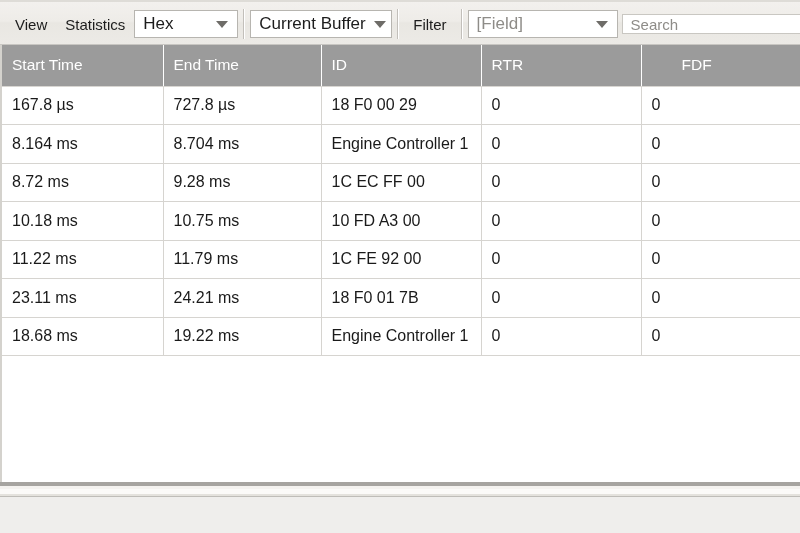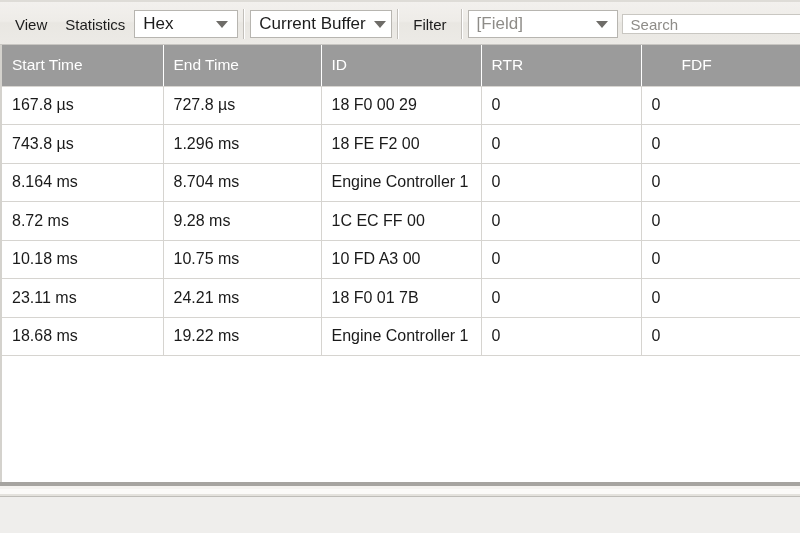--- a/index.html
+++ b/index.html
@@ -237,27 +237,20 @@
       </thead>
       <tbody>
         <tr>
           <td>167.8 µs</td>
           <td>727.8 µs</td>
           <td>18 F0 00 29</td>
           <td>0</td>
           <td>0</td>
         </tr>
         <tr>
-          <td>743.8 µs</td>
-          <td>1.296 ms</td>
-          <td>18 FE F2 00</td>
-          <td>0</td>
-          <td>0</td>
-        </tr>
-        <tr>
           <td>8.164 ms</td>
           <td>8.704 ms</td>
           <td>Engine Controller 1</td>
           <td>0</td>
           <td>0</td>
         </tr>
         <tr>
           <td>8.72 ms</td>
           <td>9.28 ms</td>
           <td>1C EC FF 00</td>
@@ -265,20 +258,27 @@
           <td>0</td>
         </tr>
         <tr>
           <td>10.18 ms</td>
           <td>10.75 ms</td>
           <td>10 FD A3 00</td>
           <td>0</td>
           <td>0</td>
         </tr>
         <tr>
+          <td>11.22 ms</td>
+          <td>11.79 ms</td>
+          <td>1C FE 92 00</td>
+          <td>0</td>
+          <td>0</td>
+        </tr>
+        <tr>
           <td>23.11 ms</td>
           <td>24.21 ms</td>
           <td>18 F0 01 7B</td>
           <td>0</td>
           <td>0</td>
         </tr>
         <tr>
           <td>18.68 ms</td>
           <td>19.22 ms</td>
           <td>Engine Controller 1</td>

